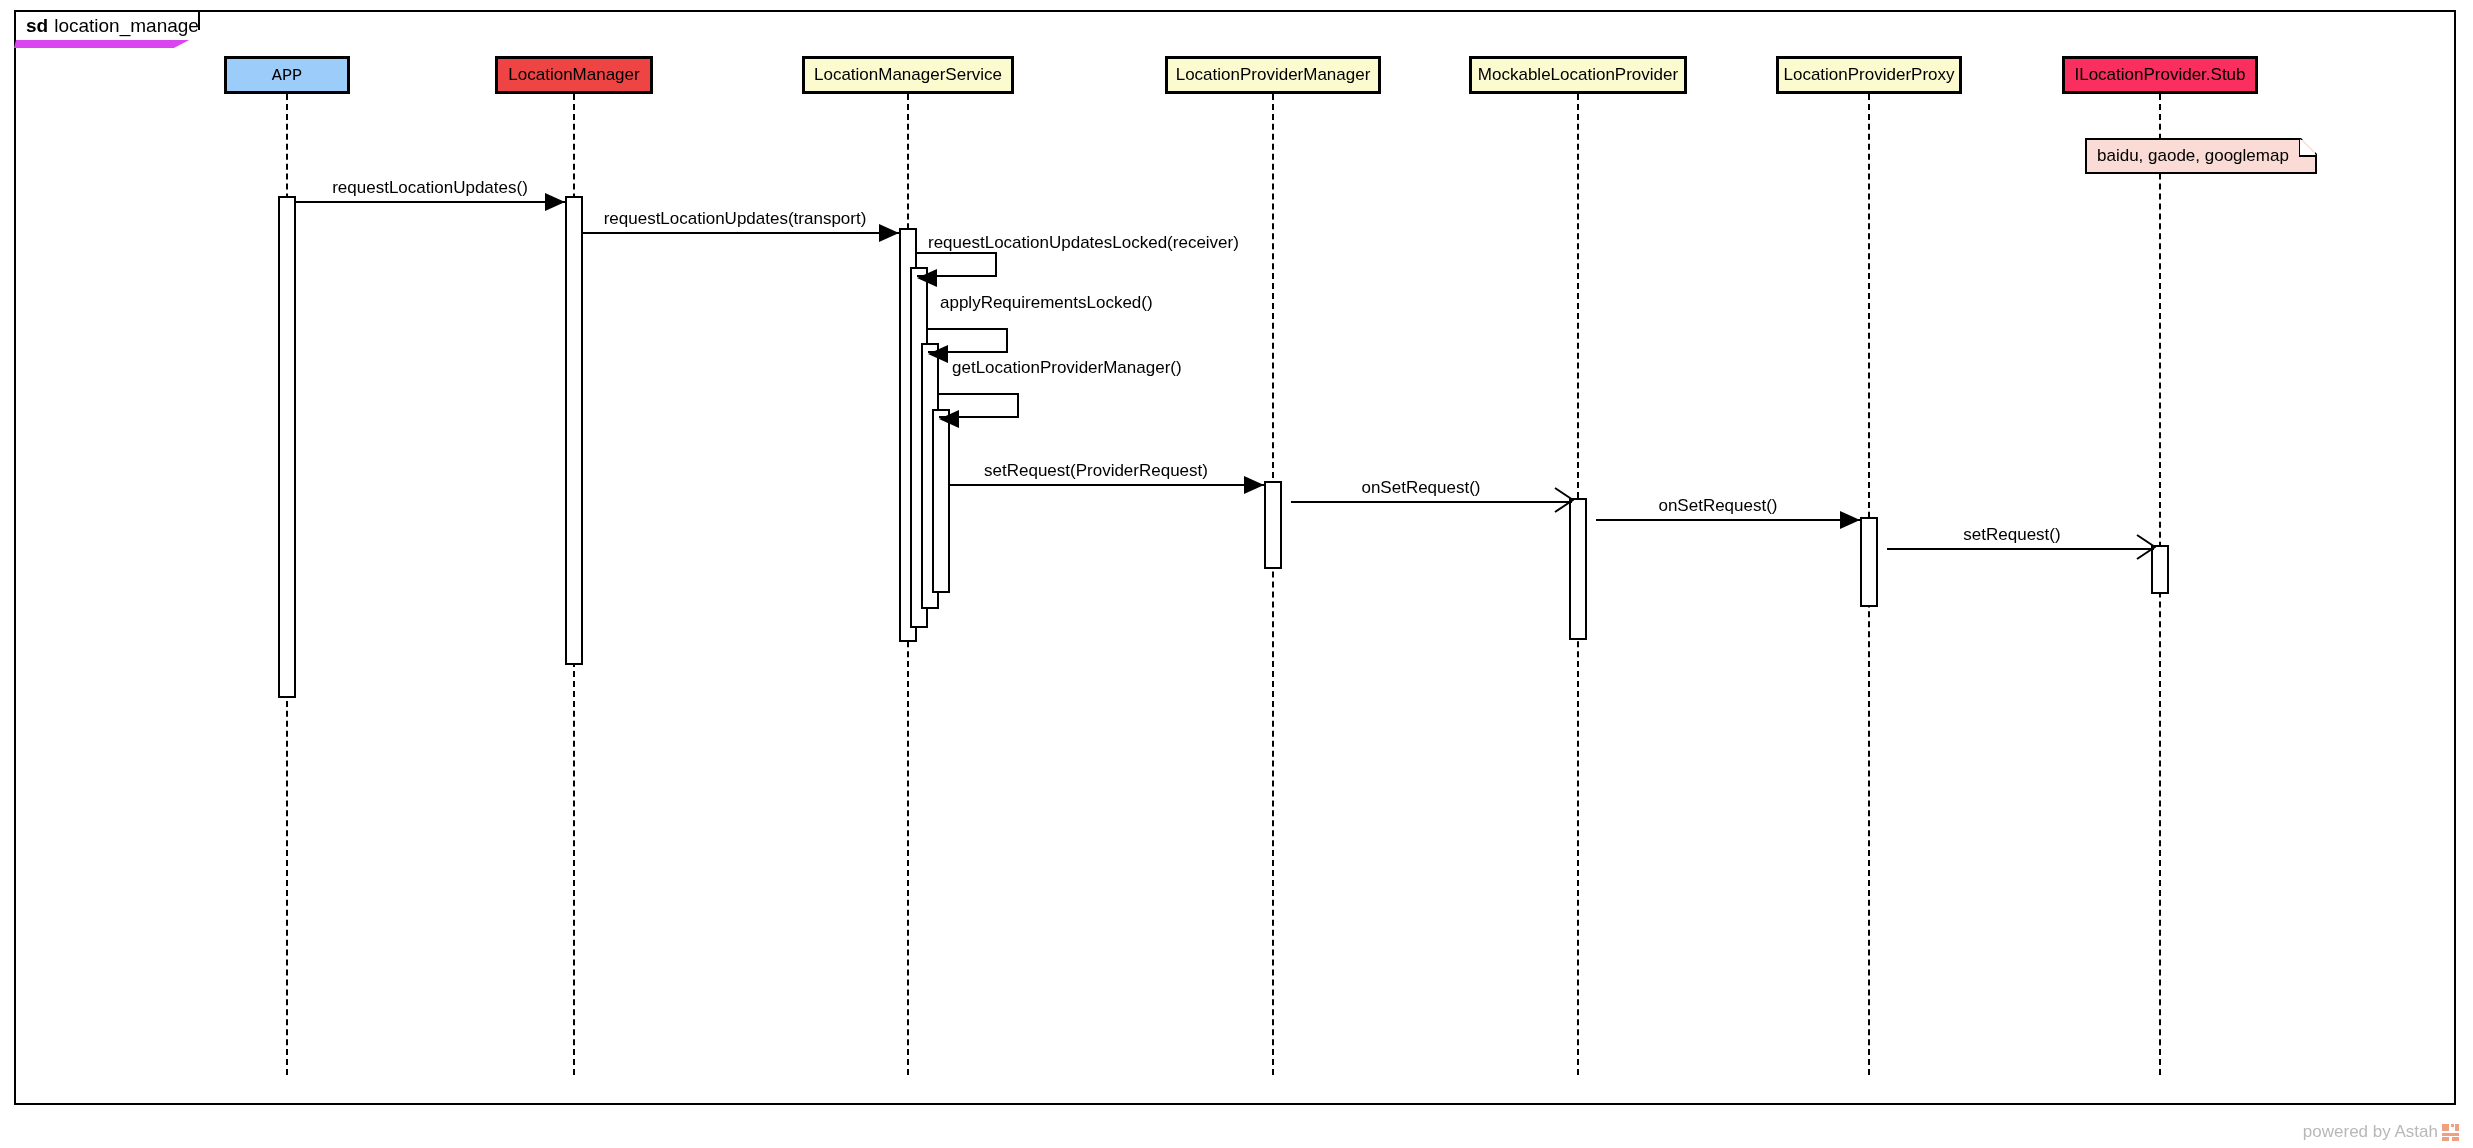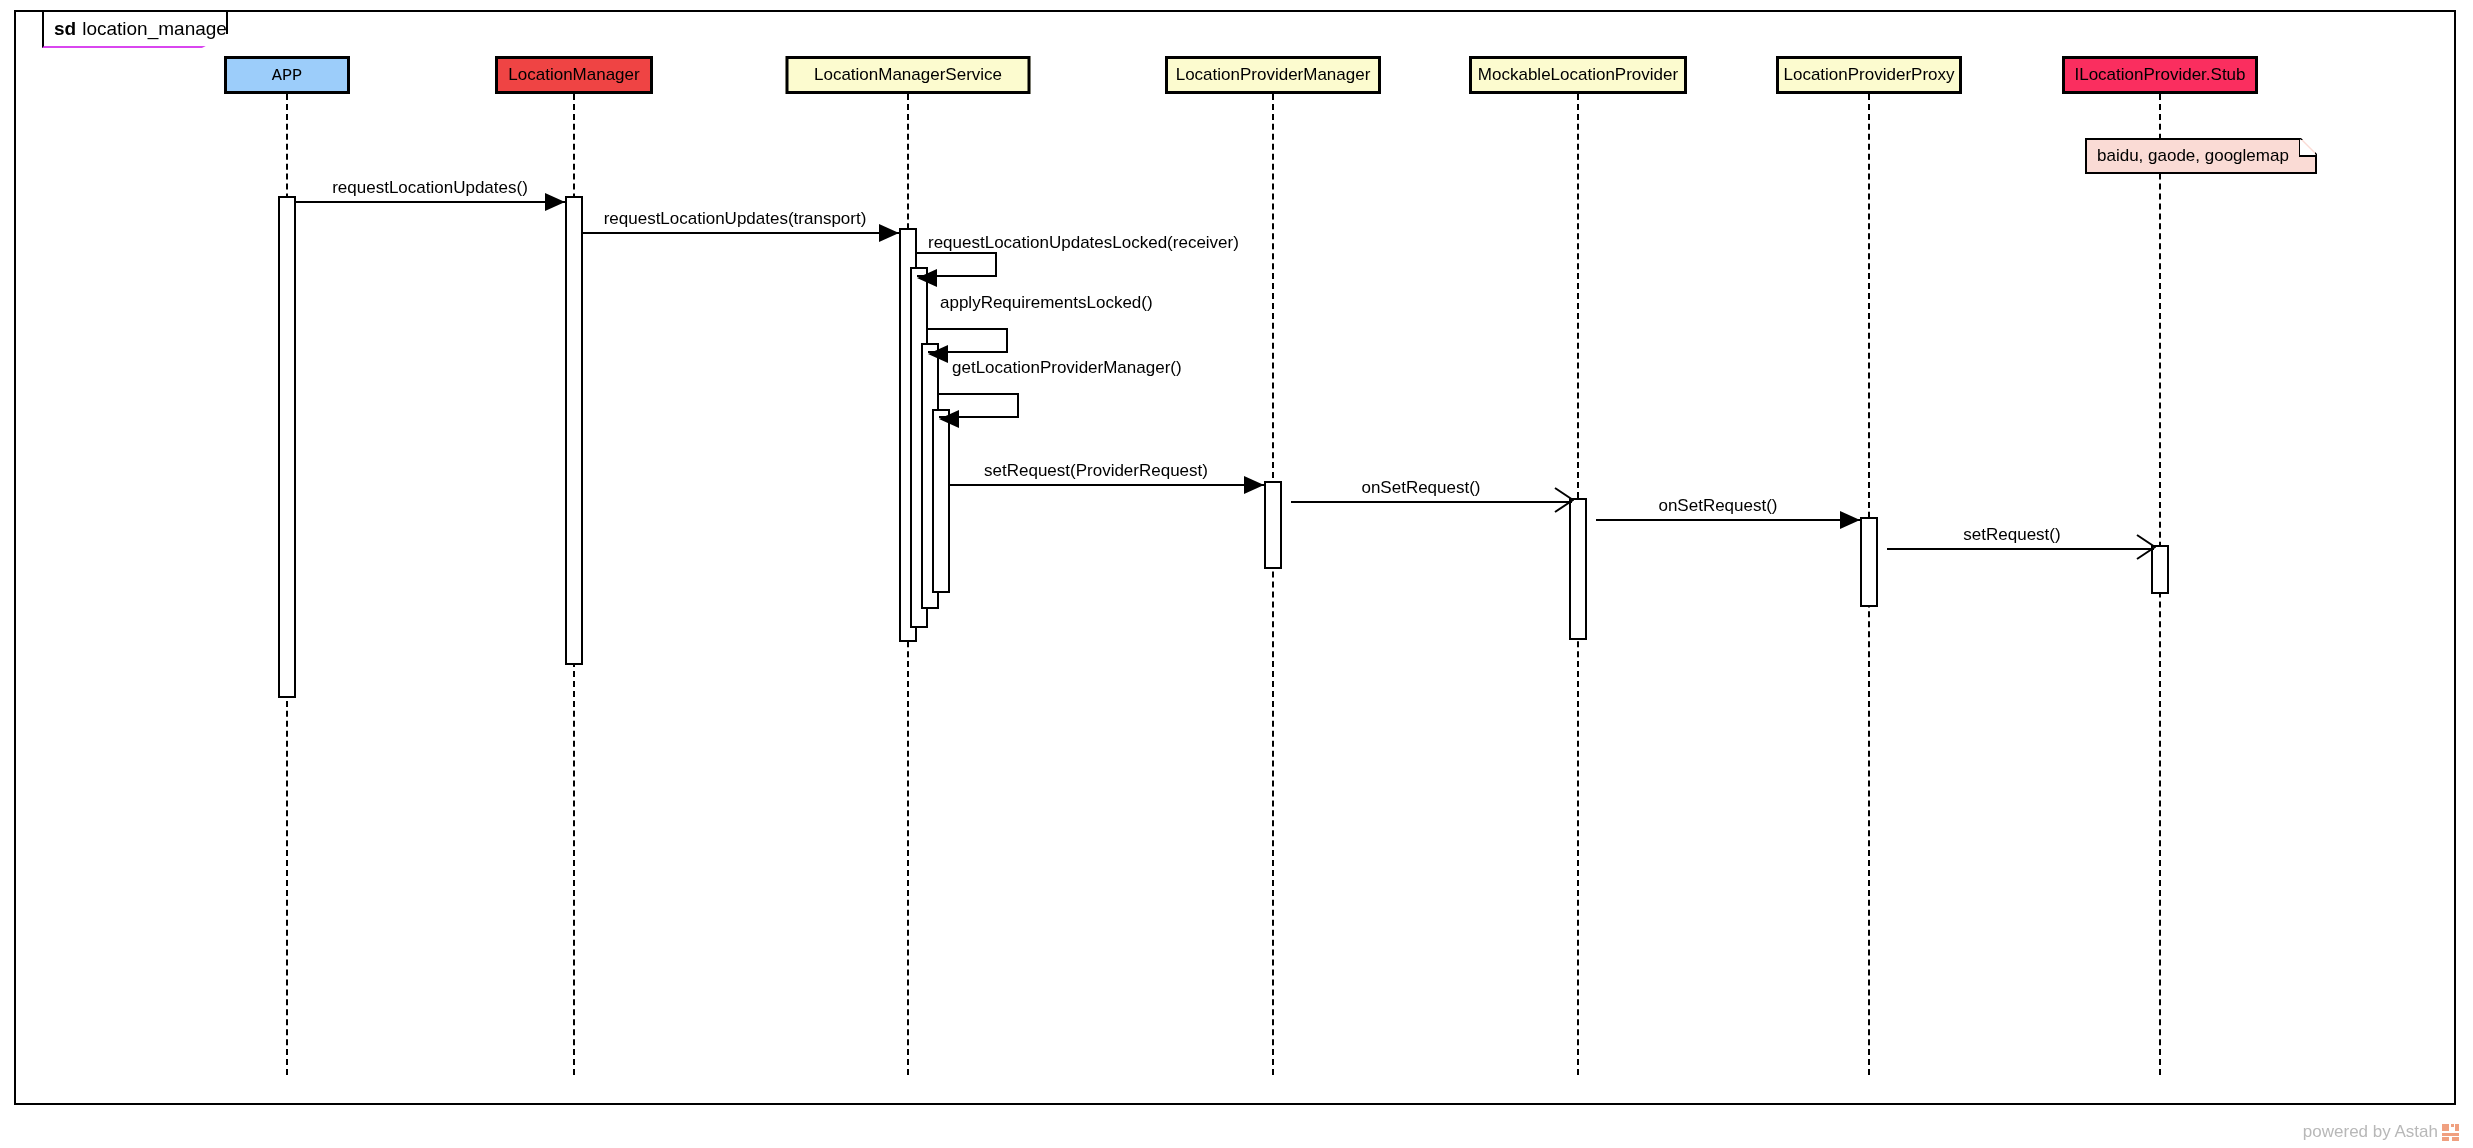--- a/index.html
+++ b/index.html
@@ -33,27 +33,26 @@
   #frame-tab {
     position: absolute;
     left: 14px;
     top: 10px;
     width: 186px;
     height: 38px;
     box-sizing: border-box;
     background: #ffffff;
     border-left: 2px solid #000;
     border-top: 2px solid #000;
-    border-bottom: 2px solid #d946ef;
+    border-bottom: 8px solid #d946ef;
     clip-path: polygon(0 0, 100% 0, 100% 64%, 86% 100%, 0 100%);
     display: flex;
     align-items: center;
     padding-left: 10px;
     white-space: nowrap;
-    margin-left: 28px;
   }
   #frame-tab::after {
     content: "";
     position: absolute;
     right: 0;
     top: 0;
     width: 2px;
     height: 64%;
     background: #000;
   }
@@ -196,21 +195,21 @@
 
   <div id="lifelines-layer">
       <div class="lifeline-head" style="left: 287px; top: 56px; width: 126px; background: rgb(156, 205, 250); font-family: Liberation Mono, monospace;">
         <span>APP</span>
       </div>
       <div class="lifeline-line" style="left: 287px; top: 94px; height: 981px;"></div>
       <div class="lifeline-head" style="left: 574px; top: 56px; width: 158px; background: #ef4444;">
         <span>LocationManager</span>
       </div>
       <div class="lifeline-line" style="left: 574px; top: 94px; height: 981px;"></div>
-      <div class="lifeline-head" style="left: 908px; top: 56px; width: 245px; background: rgb(252, 251, 207);">
+      <div class="lifeline-head" style="left: 908px; top: 56px; width: 212px; background: rgb(252, 251, 207);">
         <span>LocationManagerService</span>
       </div>
       <div class="lifeline-line" style="left: 908px; top: 94px; height: 981px;"></div>
       <div class="lifeline-head" style="left: 1273px; top: 56px; width: 216px; background: rgb(252, 251, 207);">
         <span>LocationProviderManager</span>
       </div>
       <div class="lifeline-line" style="left: 1273px; top: 94px; height: 981px;"></div>
       <div class="lifeline-head" style="left: 1578px; top: 56px; width: 218px; background: rgb(252, 251, 207);">
         <span>MockableLocationProvider</span>
       </div>

